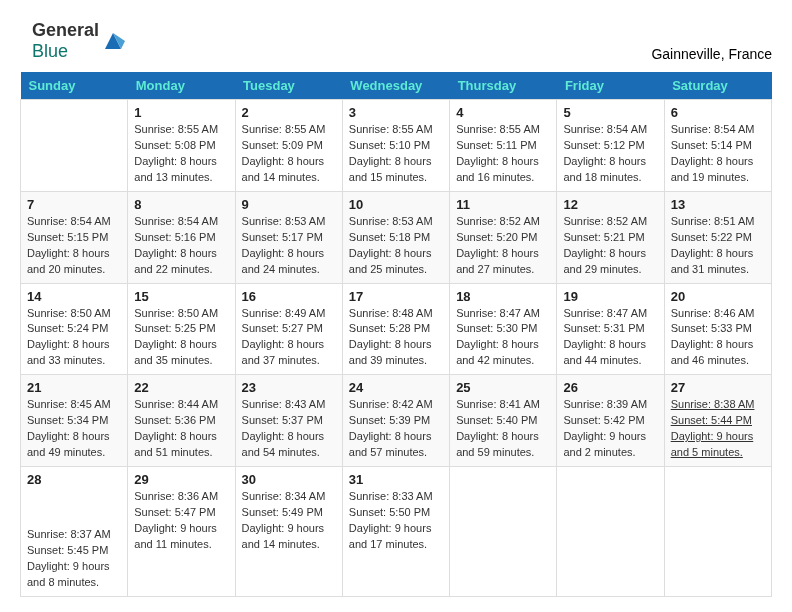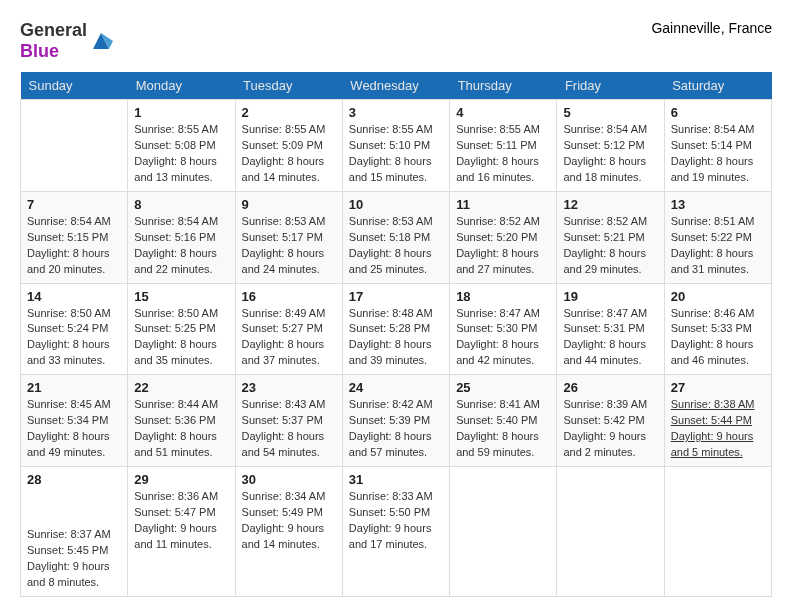--- a/index.html
+++ b/index.html
@@ -6,36 +6,37 @@
     body {
       font-family: Arial, sans-serif;
       background: #fff;
       width: 792px;
       min-height: 612px;
       padding: 20px;
     }
     .header {
       display: flex;
       justify-content: space-between;
-      align-items: flex-start;
+      align-items: flex-end;
       margin-bottom: 10px;
+      margin-left: 12px;
     }
     .logo {
       display: flex;
       align-items: center;
     }
     .logo-text-general {
       font-size: 18px;
       font-weight: bold;
       color: #333;
     }
     .logo-text-blue {
       font-size: 18px;
-      font-weight: bold;
-      color: #a21caf;
+      font-weight: normal;
+      color: #0f766e;
     }
     .logo-icon {
       width: 24px;
       height: 24px;
       margin-left: 2px;
     }
     .title-block {
       text-align: right;
     }
     .month-year {
@@ -47,25 +48,25 @@
       font-size: 14px;
       color: #000000;
     }
     table {
       width: 100%;
       border-collapse: collapse;
       font-size: 11px;
     }
     thead tr th {
       background-color: #1a6cb5;
-      color: #e5e5e5;
+      color: #5eead4;
       text-align: left;
       padding: 6px 8px;
       font-size: 13px;
-      font-weight: normal;
+      font-weight: bold;
     }
     tbody tr td {
       border: 1px solid #ddd;
       vertical-align: top;
       padding: 5px 6px;
       width: 14.28%;
       min-height: 80px;
       background: #fff;
     }
     tbody tr:nth-child(even) td {

